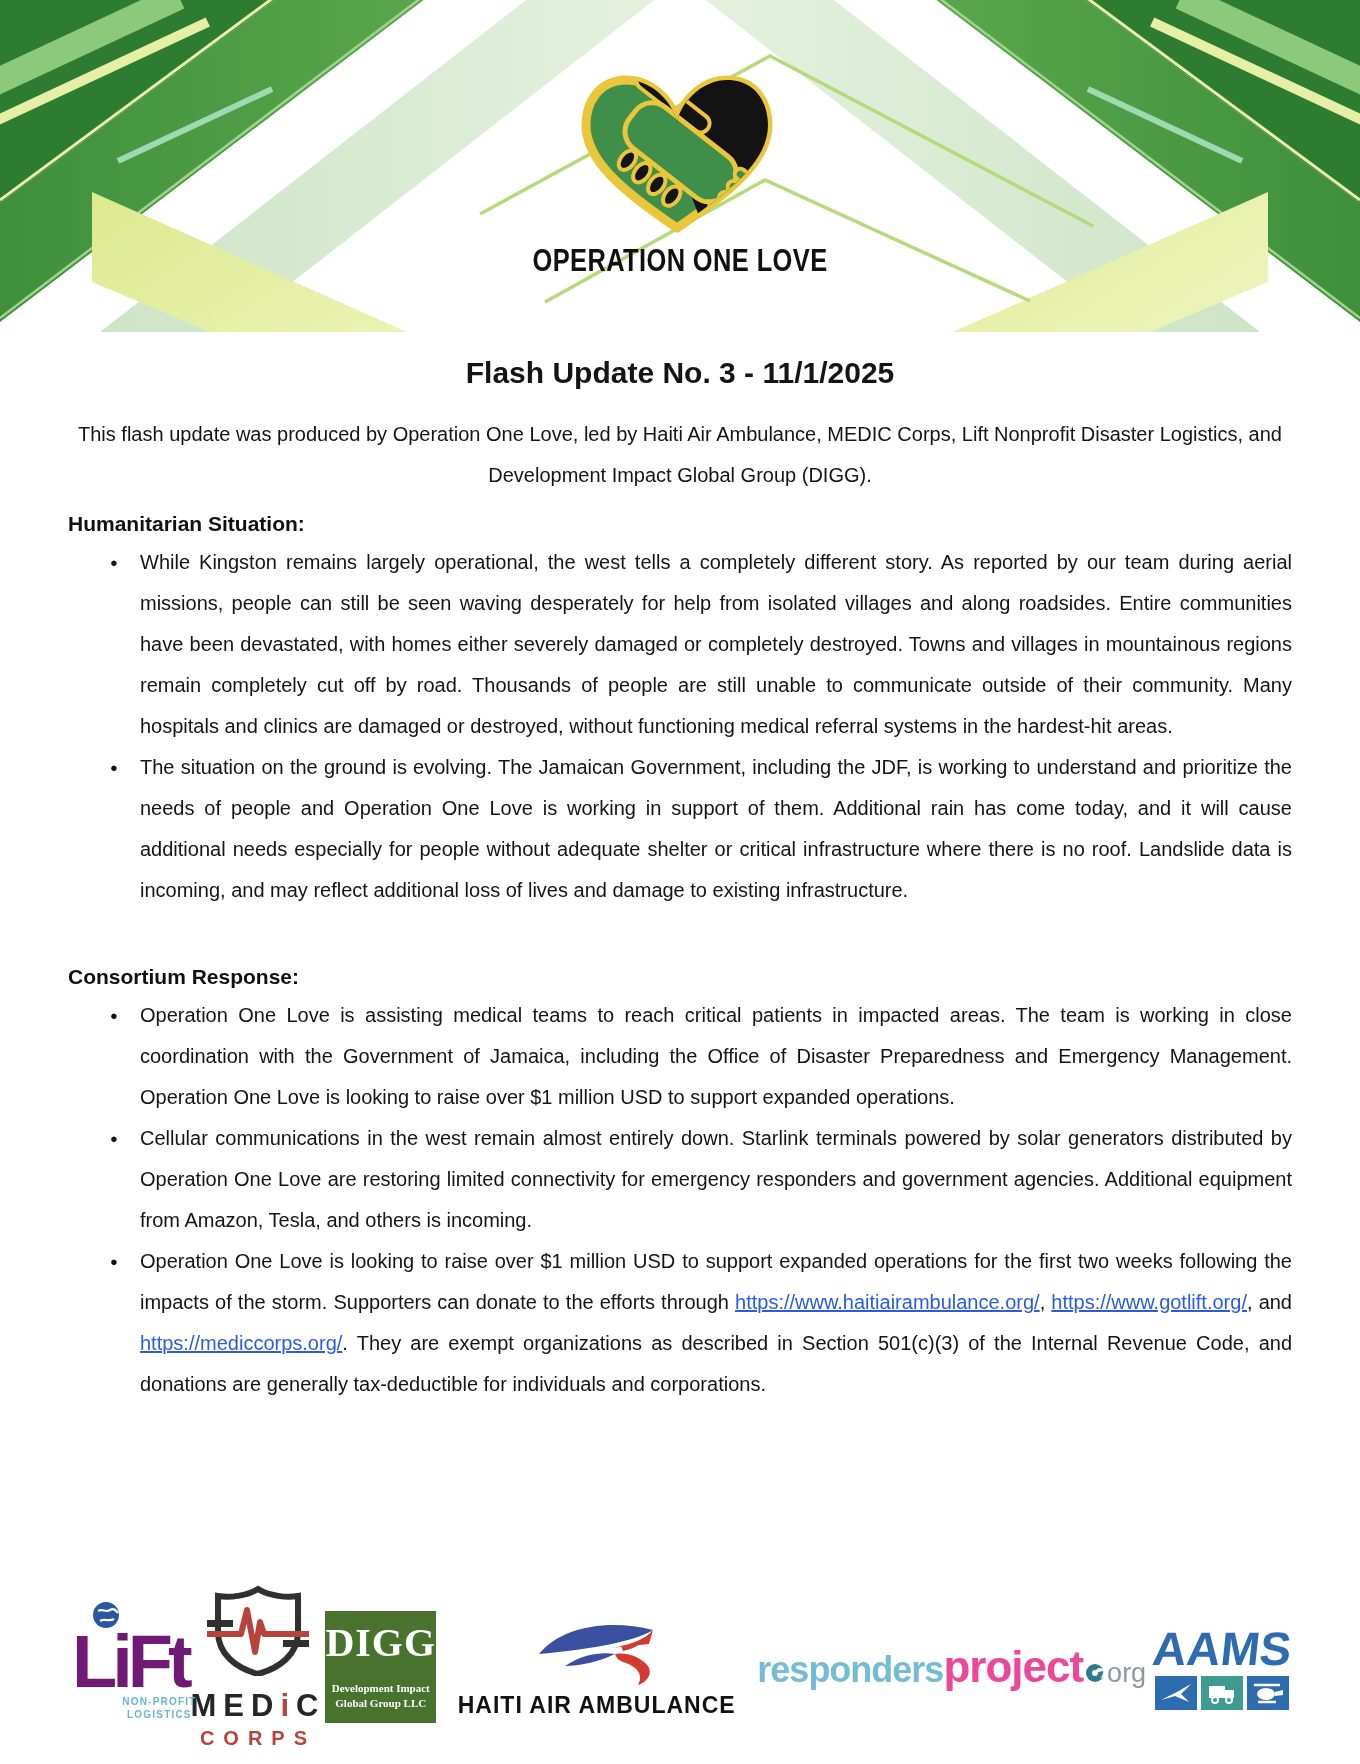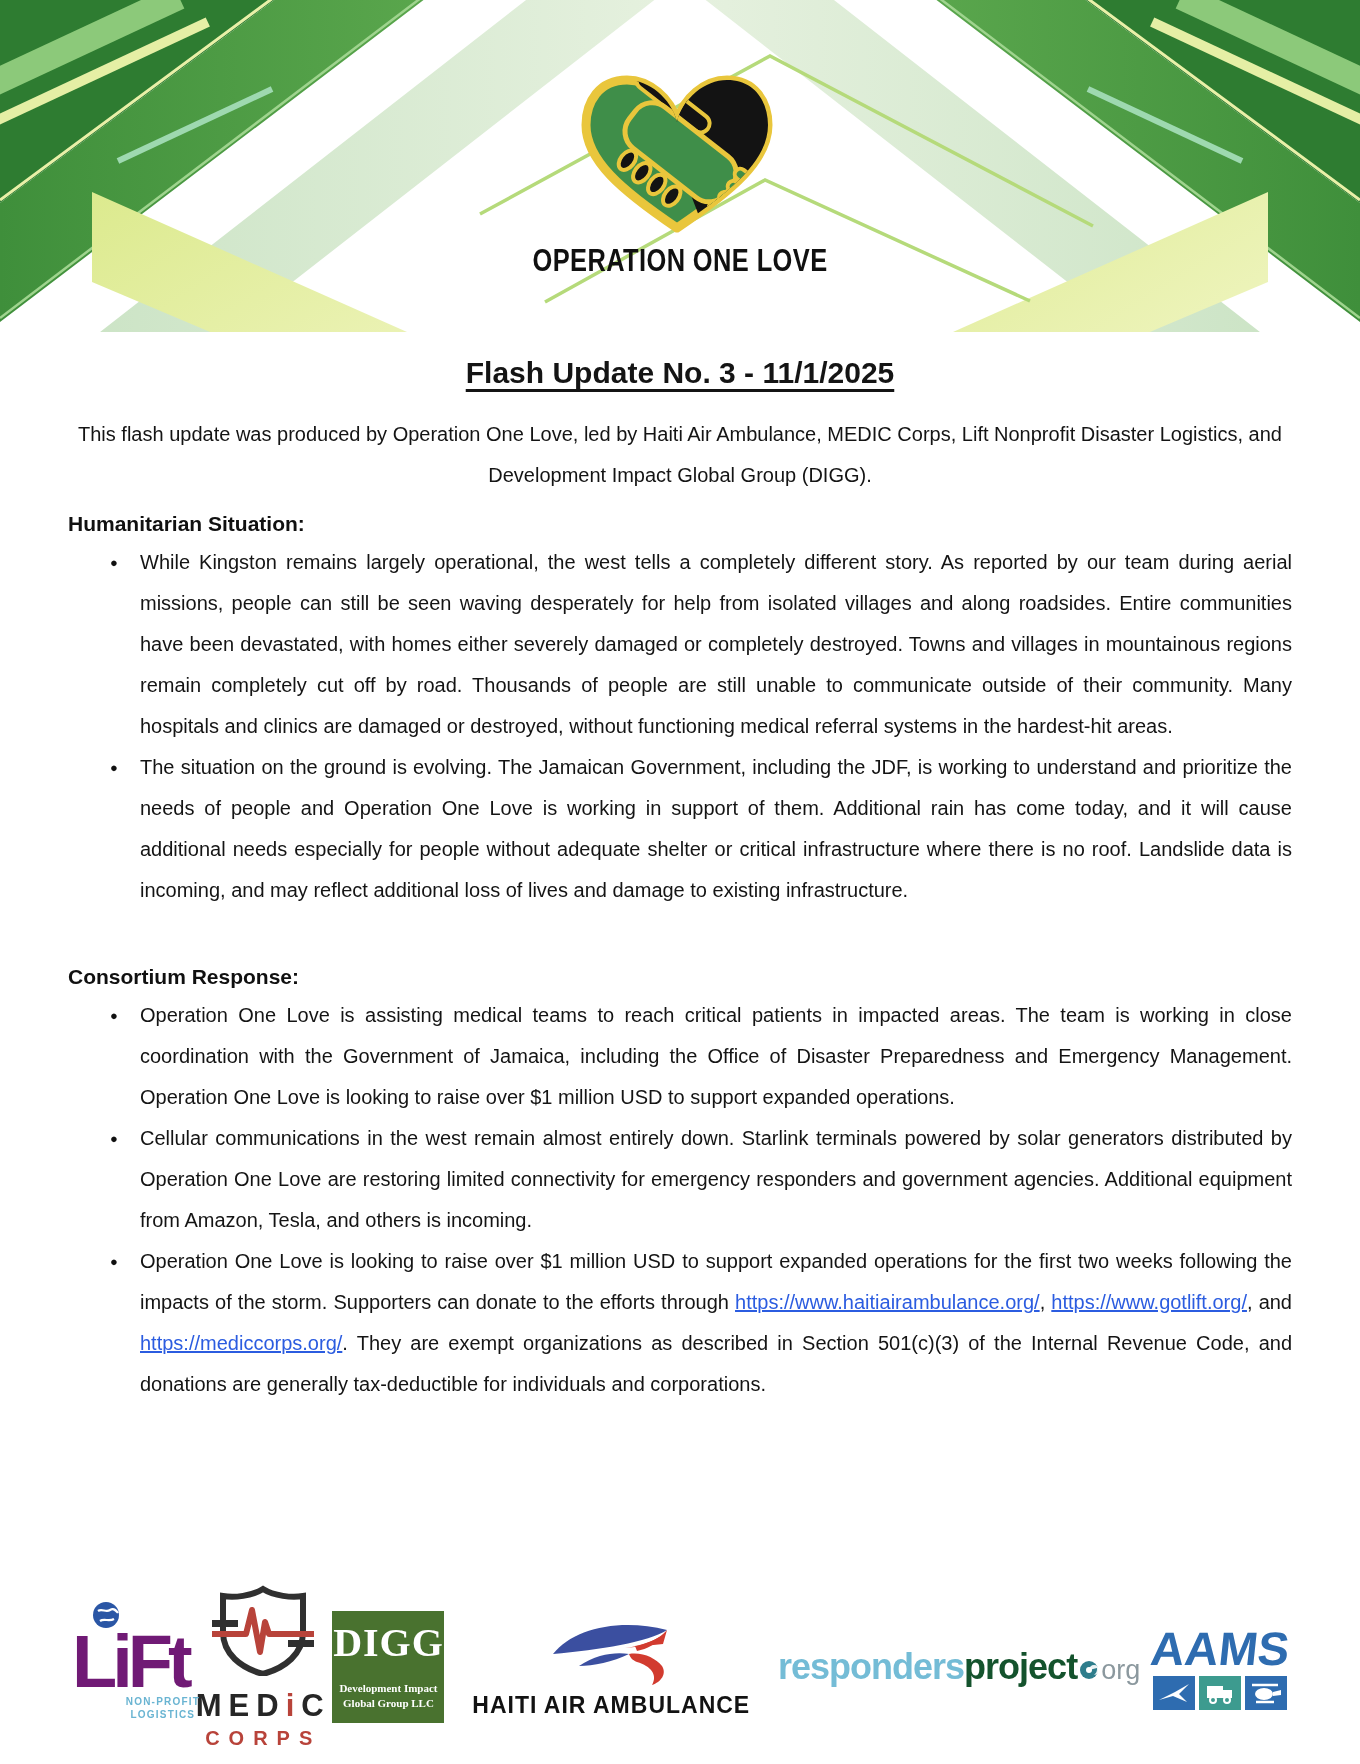--- a/index.html
+++ b/index.html
@@ -7,21 +7,21 @@
   .page{position:relative;width:1360px;height:1764px;overflow:hidden;background:#fff;}
 
   
   .banner{position:absolute;top:0;left:0;width:1360px;height:332px;}
   .brandname{position:absolute;top:243px;left:0;width:1360px;text-align:center;
     font-size:31px;font-weight:800;letter-spacing:.5px;color:#101010;transform:scaleX(.82);}
 
   
   .content{position:absolute;top:336px;left:68px;width:1224px;}
   .doc-title{text-align:center;font-size:30px;font-weight:800;margin:20px 0 24px 0;}
-  .doc-title span{text-decoration:underline;text-decoration-thickness:3px;text-underline-offset:6px;}
+  .doc-title span{text-decoration-thickness:3px;text-underline-offset:6px;}
   .intro{text-align:center;font-size:20px;line-height:2.05;margin:0 0 10px 0;}
   h2.sec{font-size:21px;font-weight:800;margin:16px 0 6px 0;color:#101010;}
   h2.sec.consortium{margin-top:54px;}
   ul.doc{margin:0;padding:0;list-style:none;}
   ul.doc li{position:relative;padding-left:72px;font-size:20px;line-height:2.05;text-align:justify;}
   ul.doc li::before{content:"●";position:absolute;left:42px;top:0;font-size:13px;line-height:41px;color:#101010;}
   a.link{color:#2b5ce0;text-decoration:underline;cursor:pointer;}
   .contact{margin-top:56px;font-size:20px;font-weight:700;}
   .contact a.link{font-weight:700;}
 
@@ -45,21 +45,21 @@
 
   .digg{width:112px;height:112px;background:#49722f;justify-content:center;gap:12px;}
   .digg-word{font-family:"Liberation Serif",serif;font-size:40px;font-weight:700;color:#fff;letter-spacing:1px;line-height:1;}
   .digg-sub{font-family:"Liberation Serif",serif;font-size:11px;font-weight:700;color:#fff;line-height:1.35;text-align:center;margin-top:6px;}
 
   .haa{width:330px;}
   .haa-text{font-size:23px;font-weight:800;letter-spacing:1px;color:#121212;margin-top:2px;text-align:right;}
 
   .footprint{flex-direction:row;align-items:baseline;}
   .fp1{font-size:36px;font-weight:700;color:#74bcd6;letter-spacing:-1px;}
-  .fp2{font-size:36px;font-weight:700;color:#14532d;letter-spacing:-1px;}
+  .fp2{font-size:44px;font-weight:700;color:#ec4899;letter-spacing:-1px;}
   .fp-swirl{position:relative;top:2px;margin:0 1px;}
   .fp3{font-size:27px;font-weight:400;color:#8b989e;}
 
   .aams{width:156px;}
   .aams-word{font-size:47px;font-weight:800;color:#2e6cb0;transform:skewX(-6deg);line-height:1;}
   .aams-tiles{display:flex;gap:4px;margin-top:4px;}
   .aams-tile{width:42px;height:34px;display:flex;align-items:center;justify-content:center;}
   .aams-tile.blue{background:#2e6cb0;}
   .aams-tile.teal{background:#3d9b8f;}
 </style>

